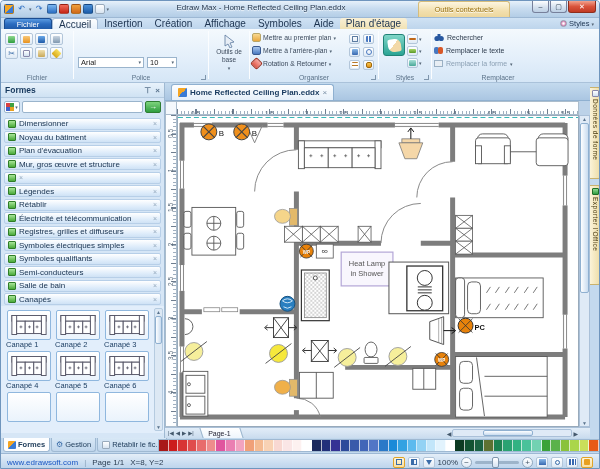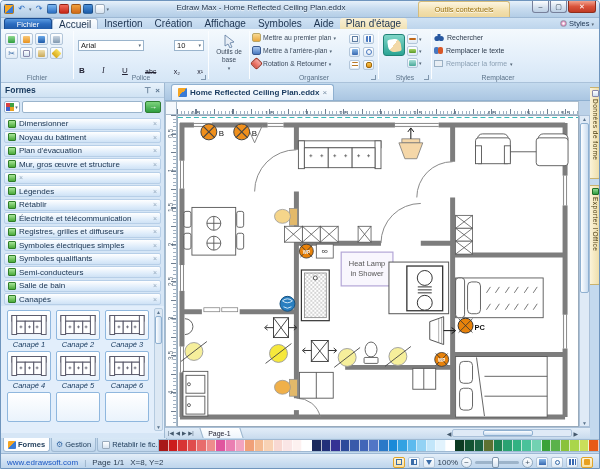--- a/index.html
+++ b/index.html
@@ -32,21 +32,21 @@
 .rgroup{position:relative;height:100%;padding:2px 2px 10px 2px;}
 .glabel{position:absolute;bottom:1px;left:0;right:0;text-align:center;font-size:6.8px;color:#5a7188;}
 .gsep{width:1px;background:linear-gradient(#cfdfee,#b7cce2);border-right:1px solid #fbfdff;height:48px;margin-top:2px;}
 .dlg{position:absolute;right:2px;bottom:2px;width:5px;height:5px;border-right:1px solid #7e95ac;border-bottom:1px solid #7e95ac;}
 .icrow{display:flex;gap:2px;margin:2px 2px;}
 .chip{width:13px;height:12px;border-radius:2px;border:1px solid #b3c6da;background:linear-gradient(#fff,#dfeaf5);display:flex;align-items:center;justify-content:center;font-size:8px;color:#3a6ca8;}
 .chip.sm{width:11px;height:10px;font-size:7px;}
 .chip .cin{width:7px;height:7px;border-radius:1px;}
 .carew{font-size:5px;color:#567;}
 .selbox{height:11px;border:1px solid #9ab4cc;background:#fff;font-size:7.5px;color:#222;display:flex;align-items:center;padding:0 2px;gap:2px;}
-.fmtrow{display:flex;align-items:center;gap:3px;margin:2px 2px;height:24px;justify-content:space-between;}
+.fmtrow{display:flex;align-items:center;gap:3px;margin:19px 2px;height:24px;}
 .fbtn{font-size:8px;color:#223;padding:0 1px;line-height:1;}
 .minibars{width:9px;height:7px;background:repeating-linear-gradient(#6f86a0 0 1px,transparent 1px 3px);}
 .orgrow{display:flex;align-items:center;gap:2px;height:13px;font-size:6.8px;color:#3c4a5c;white-space:nowrap;}
 .orgic{width:9px;height:9px;border-radius:2px;border:1px solid #b8a668;}
 .bigbtn{width:36px;height:42px;margin-top:2px;border:1px solid transparent;border-radius:3px;display:flex;flex-direction:column;align-items:center;font-size:6.5px;color:#3c4a5c;text-align:center;line-height:1.3;}
 .stylebig{width:22px;height:22px;border-radius:3px;background:linear-gradient(#7fd6c8,#2aa394);border:1px solid #1f8276;position:relative;margin:3px 2px;}
 .stylebig:after{content:"";position:absolute;left:4px;top:4px;width:13px;height:13px;background:linear-gradient(135deg,#fff 45%,#f3d9a8 45%);border-radius:2px 6px 2px 6px;transform:rotate(-8deg);}
 .reprow{display:flex;align-items:center;gap:3px;height:13px;font-size:7px;color:#2c3a4c;white-space:nowrap;}
 .reprow.off{color:#8ba0b4;}
 
@@ -61,21 +61,21 @@
 .g4 i{display:block;}
 .sinput{flex:1;height:12px;background:#fff;border:1px solid #9ab4cc;border-radius:2px;}
 .gobtn{width:16px;height:12px;border-radius:2px;border:1px solid #2e7d32;background:linear-gradient(#7ed47e,#2f9d3f);color:#fff;font-size:8px;line-height:1;display:flex;align-items:center;justify-content:center;}
 .liblist{padding:1px 0;}
 .lib{height:12px;margin:1.5px 3px 0 3px;border:1px solid #b7cfe8;border-radius:2px;background:linear-gradient(#ffffff,#dcebfa 70%,#cfe2f5);display:flex;align-items:center;padding:0 3px;gap:3px;}
 .libic{width:8px;height:8px;border-radius:1px;background:linear-gradient(#9fe08f,#4aא);background:linear-gradient(#a8e598,#4aaa3a);border:1px solid #2f7d28;}
 .libt{flex:1;font-size:8px;color:#15304e;white-space:nowrap;overflow:hidden;}
 .libx{font-size:7px;color:#93a9bd;}
 .thumbs{position:relative;height:127px;background:#e2eefb;padding:4px 12px 0 5px;overflow:hidden;}
 .tgrid{display:grid;grid-template-columns:46px 46px 46px;column-gap:3px;row-gap:2px;}
-.thumb{width:46px;text-align:center;font-style:italic;}
+.thumb{width:46px;}
 .tbox{width:44px;height:30px;margin:0 auto;background:linear-gradient(#ffffff,#eaf3fc);border:1px solid #8fb7de;border-radius:2px;display:flex;align-items:center;justify-content:center;}
 .tlab{font-size:7.5px;color:#17395e;height:9px;line-height:9px;}
 .vsb{position:absolute;right:1px;top:2px;bottom:2px;width:9px;background:#dce8f4;border:1px solid #b5cbe0;border-radius:2px;font-size:5px;color:#5a748e;display:flex;flex-direction:column;align-items:center;}
 .vsb .th{flex:0 0 28px;width:7px;background:linear-gradient(90deg,#fdfeff,#c9dcf0);border:1px solid #8fb0d0;border-radius:2px;margin-top:1px;}
 
 
 .ptabs{position:absolute;left:0;top:437px;width:157px;height:15px;background:#c3d9ee;display:flex;align-items:flex-start;padding-left:2px;gap:1px;}
 .ptab{height:14px;display:flex;align-items:center;gap:2px;padding:0 4px;font-size:7.5px;color:#23405e;background:linear-gradient(#d8e8f6,#c0d6ec);border:1px solid #9fb9d2;border-top:none;border-radius:0 0 3px 3px;white-space:nowrap;}
 .ptab.active{background:#fdfeff;font-weight:bold;}
 .ptabic{width:8px;height:8px;border-radius:1px;}

